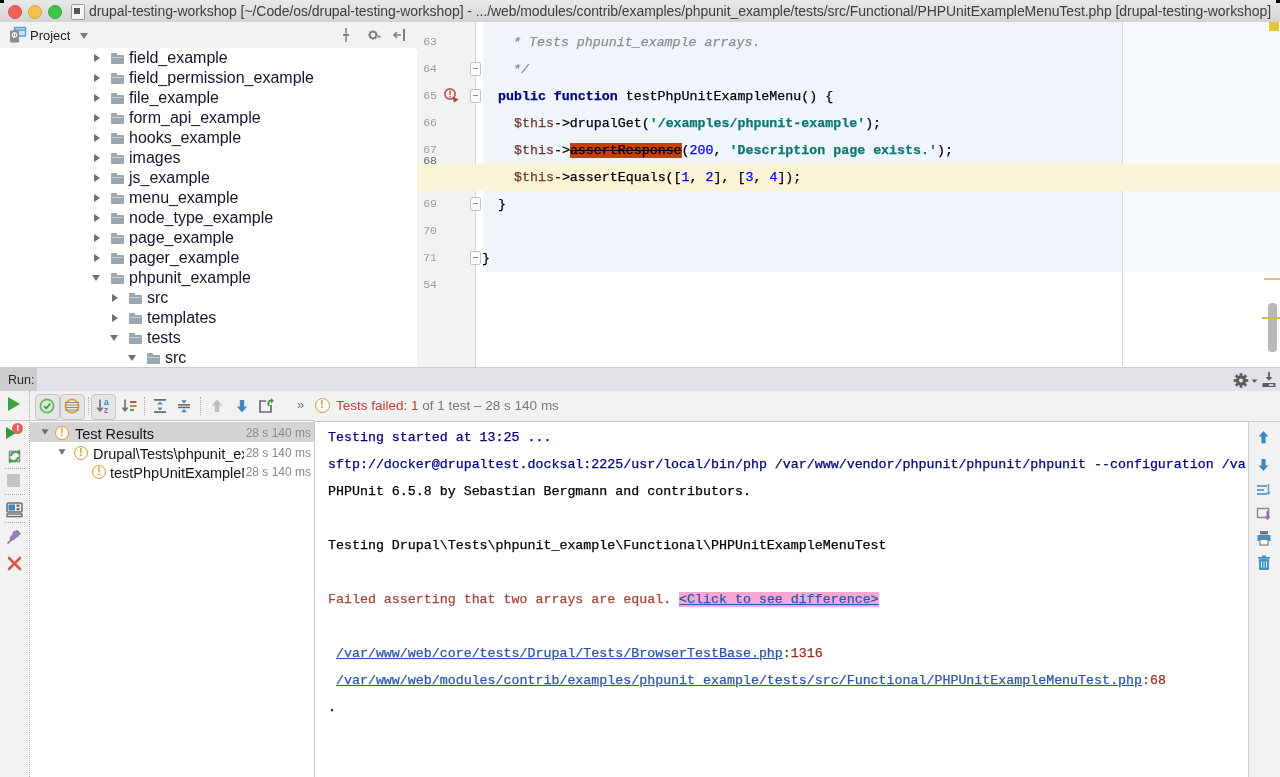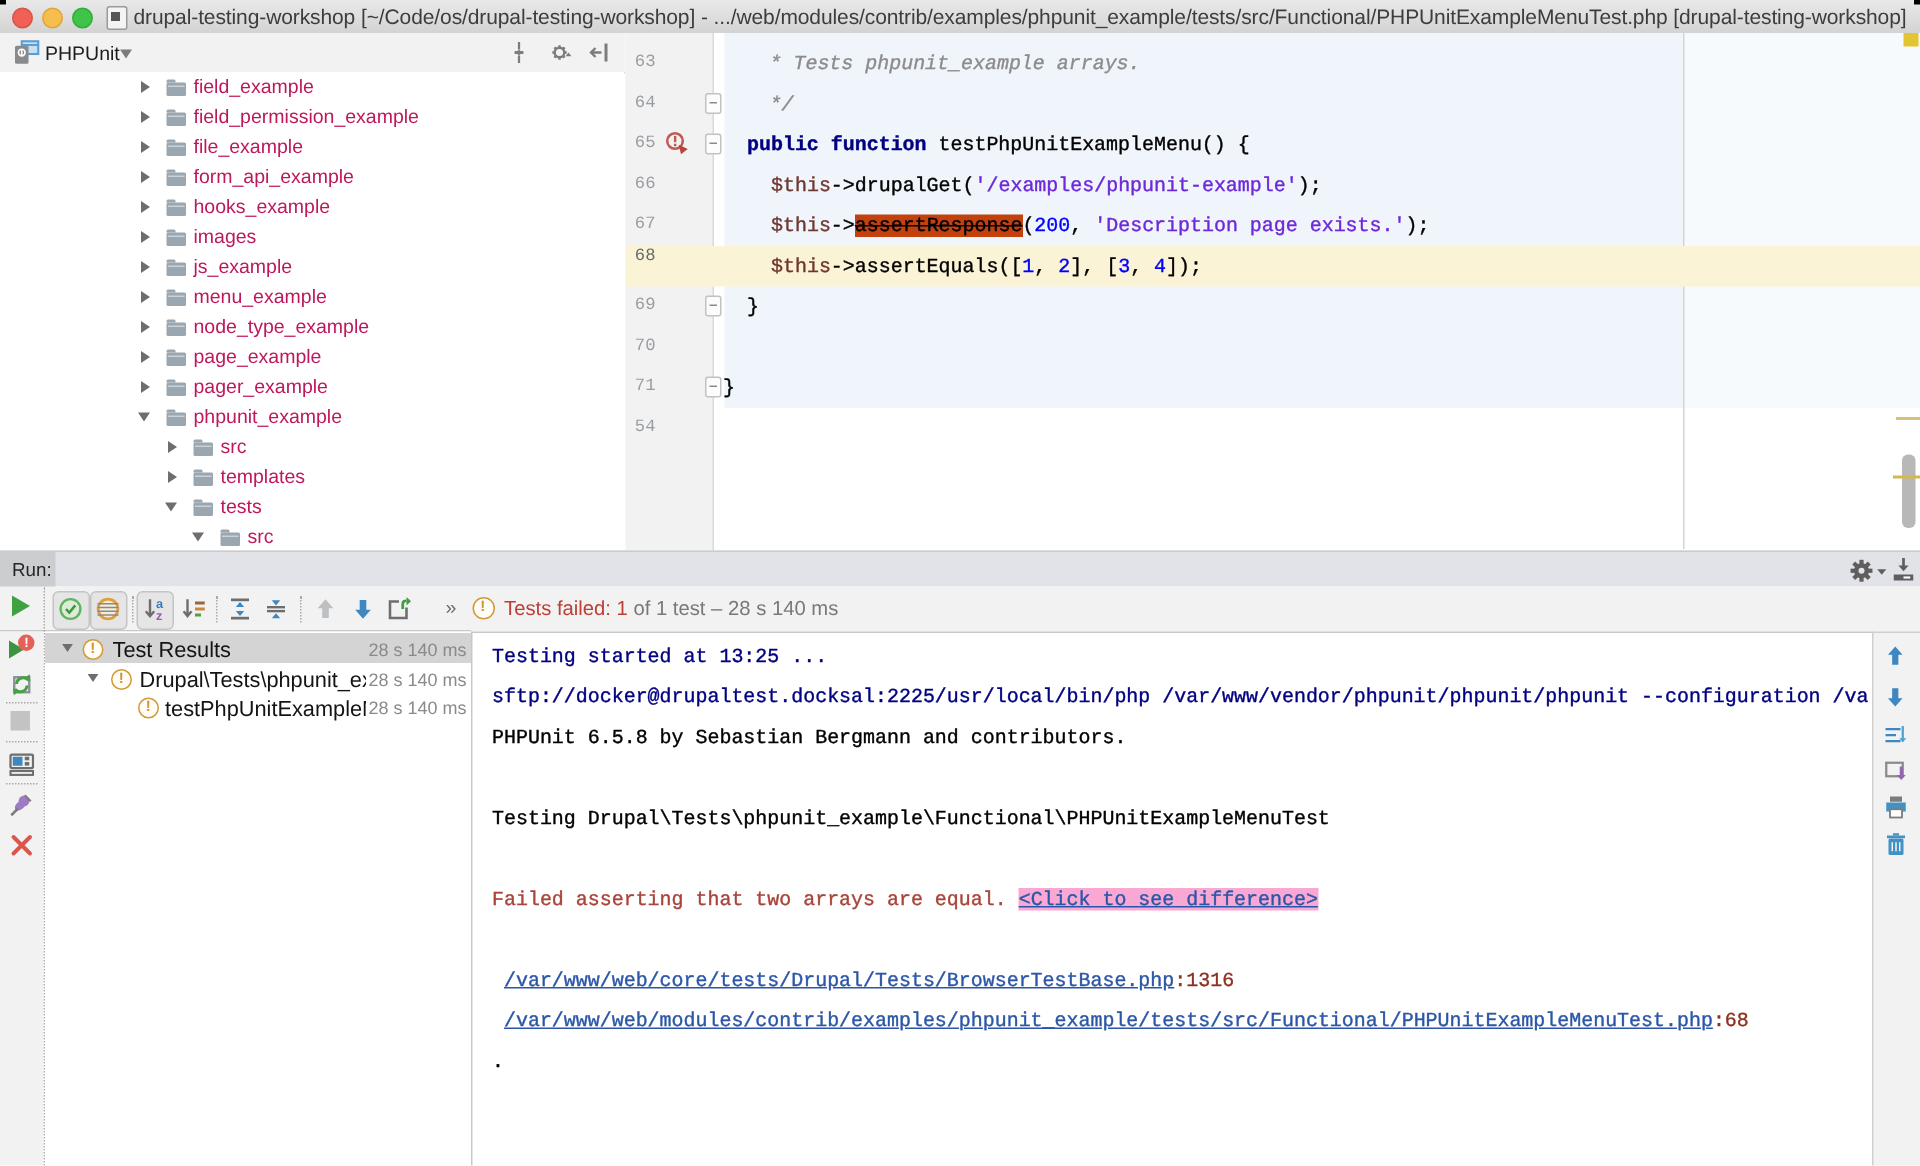--- a/index.html
+++ b/index.html
@@ -16,37 +16,37 @@
 #docicon:before{content:"";position:absolute;left:2px;top:3px;width:6px;height:6px;background:#555}
 #title-text{left:89px;top:3px;width:1190px;height:17px;font-size:14px;color:#3d3d3d;white-space:nowrap;overflow:hidden;letter-spacing:-0.07px}
 .corner{width:4px;height:3px;background:#000;top:0}
 
 #proj{left:0;top:22px;width:417px;height:345px;background:#fff}
 #proj-head{left:0;top:0;width:417px;height:26px;background:#f2f2f2;border-bottom:1px solid #dedede}
 #proj-head .lbl{position:absolute;left:30px;top:6px;font-size:13px;color:#1c1c1c}
 .tri-r{width:0;height:0;border-top:4px solid transparent;border-bottom:4px solid transparent;border-left:6px solid #6e6e6e}
 .tri-d{width:0;height:0;border-left:4px solid transparent;border-right:4px solid transparent;border-top:6px solid #6e6e6e}
 #tree{left:0;top:26px;width:416px;height:319px;background:#fff;overflow:hidden}
-.trow{position:absolute;height:20px;line-height:20px;font-size:13px;color:#be185d;white-space:nowrap}
+.trow{position:absolute;height:20px;line-height:20px;font-size:16px;color:#0f172a;white-space:nowrap}
 .folder{position:absolute;width:13px;height:9px;background:#9aa7b0;border-radius:1px;top:7px}
 .folder:before{content:"";position:absolute;left:0;top:-2px;width:6px;height:2px;background:#9aa7b0;border-radius:1px 1px 0 0}
 .folder:after{content:"";position:absolute;left:1px;top:1.5px;width:11px;height:1px;background:#c9d2d8}
 
 #editor{left:417px;top:22px;width:863px;height:345px;background:#fff}
 #gutterbg{left:0;top:0;width:58px;height:345px;background:#f2f2f2;border-right:1px solid #d9d9d9}
 #gutter{left:0;top:0;width:58px;height:323px}
 .lnum{position:absolute;right:38px;font-size:11.5px;color:#999da2;font-family:"Liberation Mono",monospace}
 #bgblueL{left:66px;top:0;width:639px;height:250px;background:#f0f5fb}
 #bgblueR{left:705px;top:0;width:158px;height:250px;background:#f7fafd}
 #marginline{left:705px;top:0;width:1px;height:344px;background:#d4d4d4}
 #row68{left:0;top:141.5px;width:863px;height:27px;background:#fbf3d6}
 .cl{position:absolute;font-size:13.3px;line-height:27px;height:27px;font-family:"Liberation Mono",monospace;white-space:pre;color:#000;-webkit-text-stroke:0.25px currentColor}
 .cmt{color:#8c8c8c;font-style:italic}
 .kw{color:#000080;font-weight:bold}
-.str{color:#6d28d9;font-weight:normal}
+.str{color:#0f766e;font-weight:bold}
 .num{color:#0000ff}
 .var{color:#6e362f}
 .dep{background:#c2410c;text-decoration:line-through}
 .fold{position:absolute;left:53px;width:9px;height:12px;background:#fcfcfc;border:1px solid #c2c2c2;border-radius:2px}
 .fold:before{content:"";position:absolute;left:2px;top:5px;width:5px;height:1px;background:#8a8a8a}
 
 #es-yellow{left:852px;top:0;width:10px;height:9px;background:#e3c431}
 #es-tan{left:847px;top:256px;width:16px;height:2px;background:#d9c178}
 #es-thumb{left:851px;top:281px;width:9px;height:49px;background:#ababab;border-radius:4px;opacity:.85}
 #es-yline{left:845px;top:295px;width:18px;height:2px;background:#d4b84a}
@@ -90,21 +90,21 @@
 
 <div class="abs" id="proj">
  <div class="abs" id="proj-head">
   <svg class="abs" style="left:9px;top:4px" width="18" height="18" viewBox="0 0 18 18">
         <rect x="5.5" y="1.5" width="11" height="8.5" fill="#c6e0f5" stroke="#5c9ed1" stroke-width="1.4"></rect>
         <path d="M5.5 4h11" stroke="#5c9ed1" stroke-width="1.4"></path>
         <rect x="1" y="4.5" width="9" height="12" rx="1" fill="#8a8a8a"></rect>
         <circle cx="5.5" cy="9" r="2.2" fill="none" stroke="#fff" stroke-width="1.1"></circle>
         <path d="M5.5 6.8v4.4" stroke="#fff" stroke-width="1.1"></path>
       </svg>
-  <span class="lbl">PHPUnit</span>
+  <span class="lbl">Project</span>
   <div class="abs tri-d" style="left:80px;top:11px;border-top-color:#7c7c7c"></div>
   <svg class="abs" style="left:338px;top:5px" width="16" height="16" viewBox="0 0 16 16">
         <path d="M8 1v5M8 10v5M5 8h6" stroke="#7c7c7c" stroke-width="1.5"></path>
         <path d="M8 6l-3 3h6z" fill="#7c7c7c"></path>
         <path d="M8 10l-3-3h6z" fill="#7c7c7c"></path>
       </svg>
   <svg class="abs" style="left:366px;top:5px" width="16" height="16" viewBox="0 0 16 16">
         <circle cx="7" cy="8" r="3.2" fill="none" stroke="#7c7c7c" stroke-width="1.6"></circle>
         <g stroke="#7c7c7c" stroke-width="1.6">
           <path d="M7 3.2v2M7 10.8v2M2.2 8h2M9.8 8h2M3.6 4.6l1.4 1.4M9 10l1.4 1.4M10.4 4.6L9 6M5 10l-1.4 1.4"></path>
@@ -142,21 +142,21 @@
  <div class="abs" id="marginline"></div>
  <div class="abs" id="gutterbg"></div>
  <div class="abs" id="row68"></div>
  <div class="abs" id="gutter">
 
   <div class="lnum" style="top:13px">63</div>
   <div class="lnum" style="top:40px">64</div>
   <div class="lnum" style="top:67px">65</div>
   <div class="lnum" style="top:94px">66</div>
   <div class="lnum" style="top:121px">67</div>
-  <div class="lnum" style="top:142px;color:#666a6e">68</div>
+  <div class="lnum" style="top:132px;color:#666a6e">68</div>
   <div class="lnum" style="top:175px">69</div>
   <div class="lnum" style="top:202px">70</div>
   <div class="lnum" style="top:229px">71</div>
   <div class="lnum" style="top:256px">54</div>
   <svg class="abs" style="left:26px;top:65px" width="17" height="17" viewBox="0 0 17 17">
         <circle cx="7" cy="7" r="5.2" fill="none" stroke="#c05a52" stroke-width="1.7"></circle>
         <rect x="6.3" y="3.6" width="1.6" height="4.2" fill="#c05a52"></rect>
         <rect x="6.3" y="8.8" width="1.6" height="1.7" fill="#c05a52"></rect>
         <path d="M9.5 9.5l6 2.8-4.5 3.5z" fill="#b8453c"></path>
       </svg>

